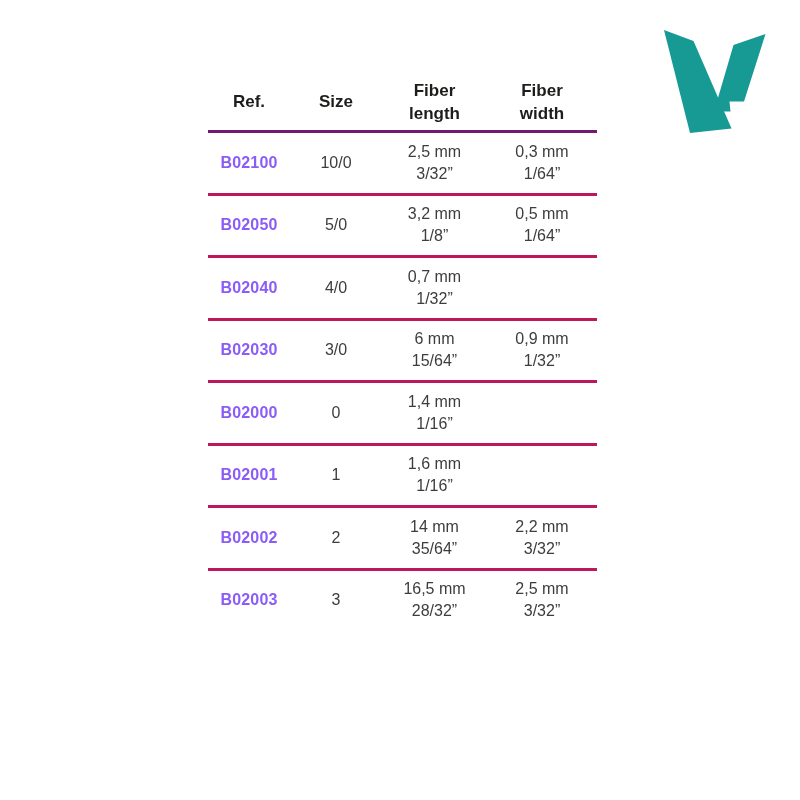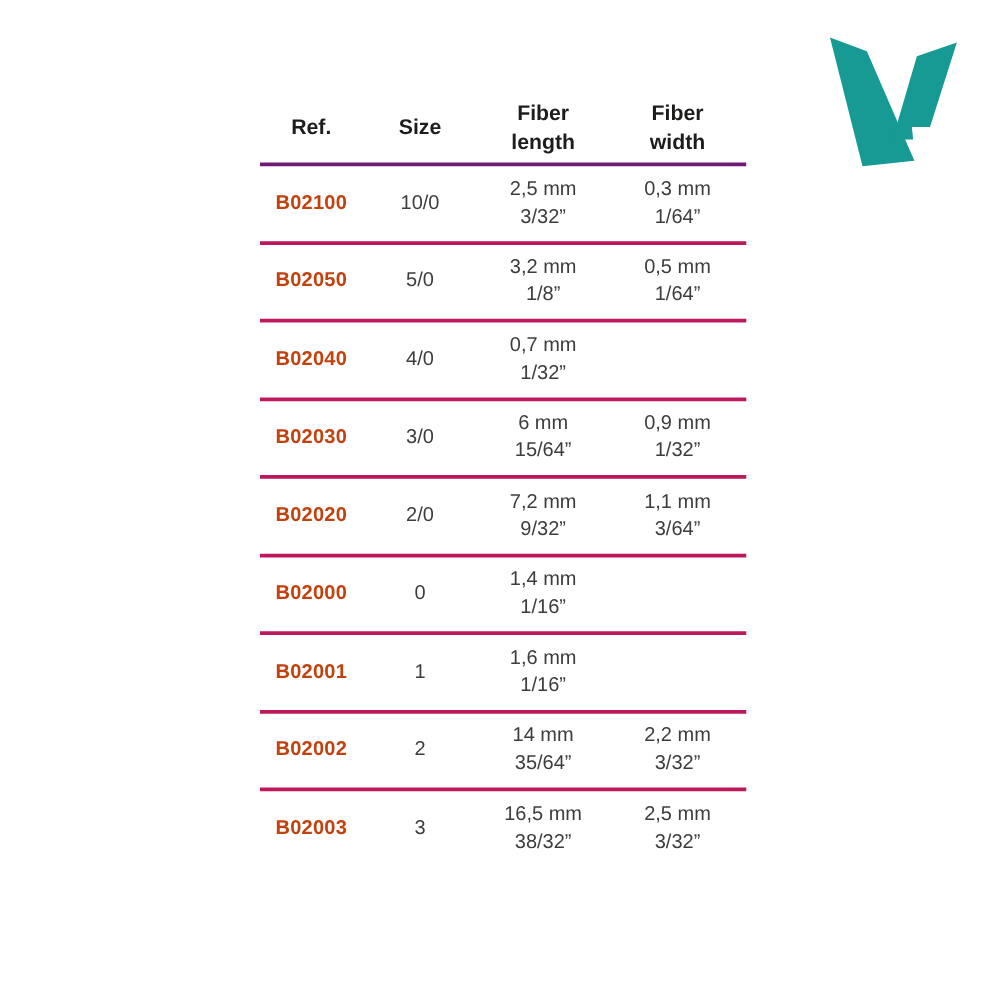--- a/index.html
+++ b/index.html
@@ -41,21 +41,21 @@
   .tr + .tr { border-top:3px solid #be185d; }
   .td {
     text-align:center;
     font-size:16px;
     color:#3d3d3d;
     white-space:pre-line;
     line-height:22px;
   }
   .td.ref {
     font-weight:bold;
-    color:#c2410c;
+    color:#8b5cf6;
     letter-spacing:0.2px;
   }
 </style>
 </head>
 <body>
 
 <svg class="logo" viewBox="655 25 120 115" xmlns="http://www.w3.org/2000/svg">
   <polygon points="664,30 693.5,41 731.5,128.5 690,133" fill="#169a93"></polygon>
   <polygon points="733.5,45 765.5,34 744,101.5 729.5,101.5 730.5,111.5 714,111.5" fill="#169a93"></polygon>
 </svg>
@@ -95,28 +95,20 @@
     </div>
       <div class="tr">
       <div class="td ref">B02030</div>
       <div class="td">3/0</div>
       <div class="td">6 mm
 15/64”</div>
       <div class="td">0,9 mm
 1/32”</div>
     </div>
       <div class="tr">
-      <div class="td ref">B02020</div>
-      <div class="td">2/0</div>
-      <div class="td">7,2 mm
-9/32”</div>
-      <div class="td">1,1 mm
-3/64”</div>
-    </div>
-      <div class="tr">
       <div class="td ref">B02000</div>
       <div class="td">0</div>
       <div class="td">1,4 mm
 1/16”</div>
     </div>
       <div class="tr">
       <div class="td ref">B02001</div>
       <div class="td">1</div>
       <div class="td">1,6 mm
 1/16”</div>
@@ -126,18 +118,18 @@
       <div class="td">2</div>
       <div class="td">14 mm
 35/64”</div>
       <div class="td">2,2 mm
 3/32”</div>
     </div>
       <div class="tr">
       <div class="td ref">B02003</div>
       <div class="td">3</div>
       <div class="td">16,5 mm
-38/32”</div>
+28/32”</div>
       <div class="td">2,5 mm
 3/32”</div>
     </div>
     </div>
 </div>
 
 </body></html>

